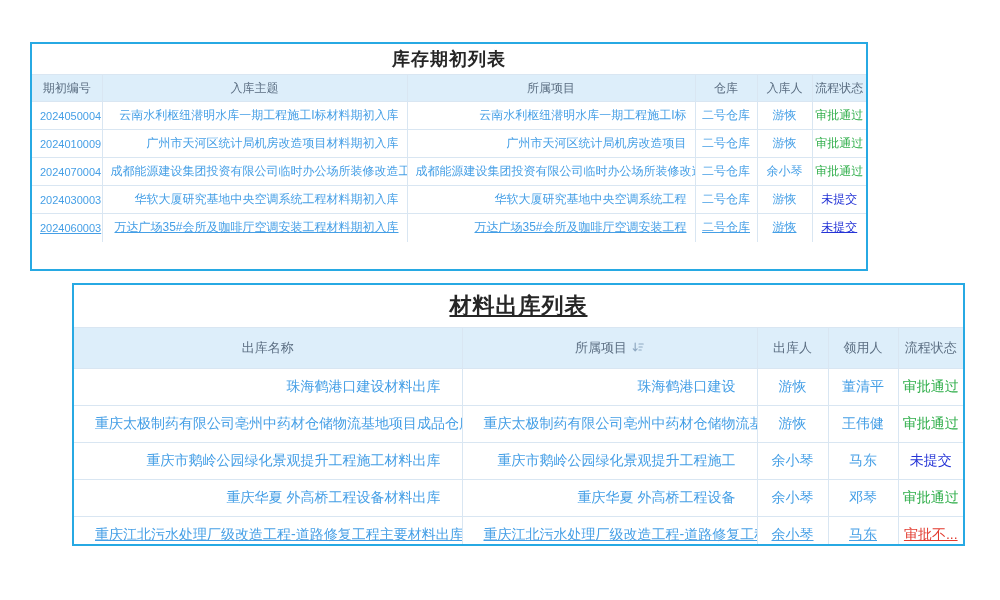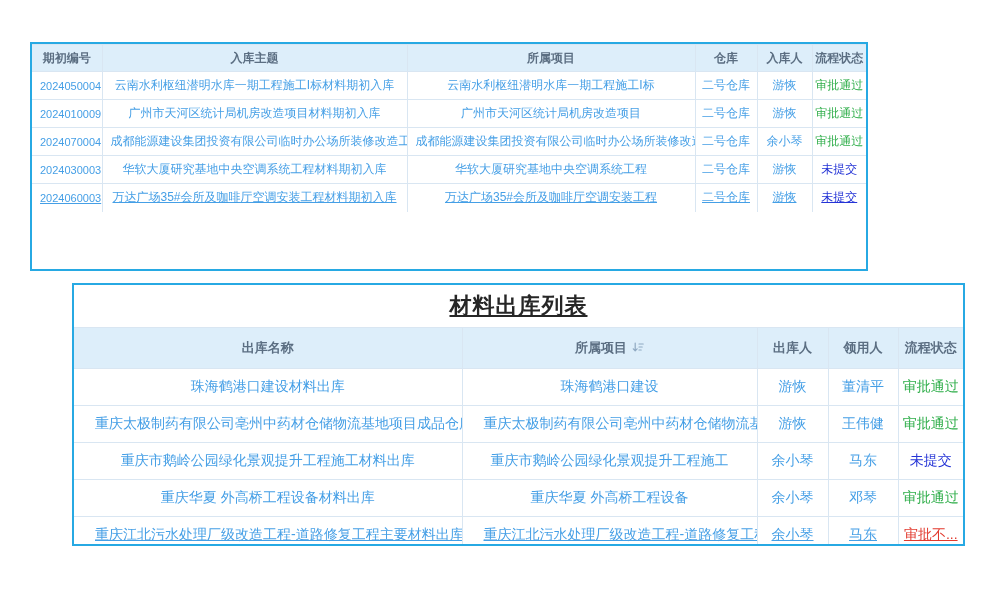--- a/index.html
+++ b/index.html
@@ -23,41 +23,42 @@
   .p2 .panel-title{height:42px;font-size:22px;text-decoration:underline;}
   table.grid{border-collapse:collapse;table-layout:fixed;width:100%;}
   .grid th,.grid td{
     box-sizing:border-box;white-space:nowrap;overflow:hidden;
     border-right:1px solid var(--grid-line,#d9e6f2);
   }
   .grid th:last-child,.grid td:last-child{border-right:none;}
   .grid th{
     background:var(--header-bg,#ddeefa);
     color:var(--header-text,#5b6e82);
-    font-weight:700;text-align:center;
+    font-weight:400;text-align:center;
     border-top:1px solid var(--grid-line,#d9e6f2);
     border-bottom:1px solid var(--grid-line,#d9e6f2);
   }
   .grid td{border-bottom:1px solid var(--grid-line,#d9e6f2);text-align:center;}
   .grid tbody tr:last-child td{border-bottom:none;text-decoration:underline;}
   .t1 th{height:27px;font-size:12px;}
   .t1 td{height:28px;font-size:12px;}
   .t2 th{height:41px;font-size:13px;margin-top:28px;}
   .t2 td{height:37px;font-size:14px;}
-  td.al{text-align:center;}
+  td.al{text-align:right;}
   .t1 td.al{padding:0 8px;}
   .t2 td.al{padding:0 21px;}
   .t1 td.cell-id{font-size:11px;}
   td.link{color:var(--link,#459fe6);cursor:pointer;}
   .sort-ic{margin-left:5px;vertical-align:-1px;}
 </style>
 </head>
 <body style="--page-bg: #ffffff; --accent: #27a9e3; --link: #459fe6; --header-bg: #ddeefa; --header-text: #5b6e82; --grid-line: #d9e6f2; --title-text: #262626;">
 
 <div class="panel p1">
+  <div class="panel-title">库存期初列表</div>
   <table class="grid t1">
     <colgroup>
       <col style="width:70px">
         <col style="width:305px">
         <col style="width:288px">
       <col style="width:62px">
         <col style="width:55px">
         <col>
     </colgroup>
     <thead>

